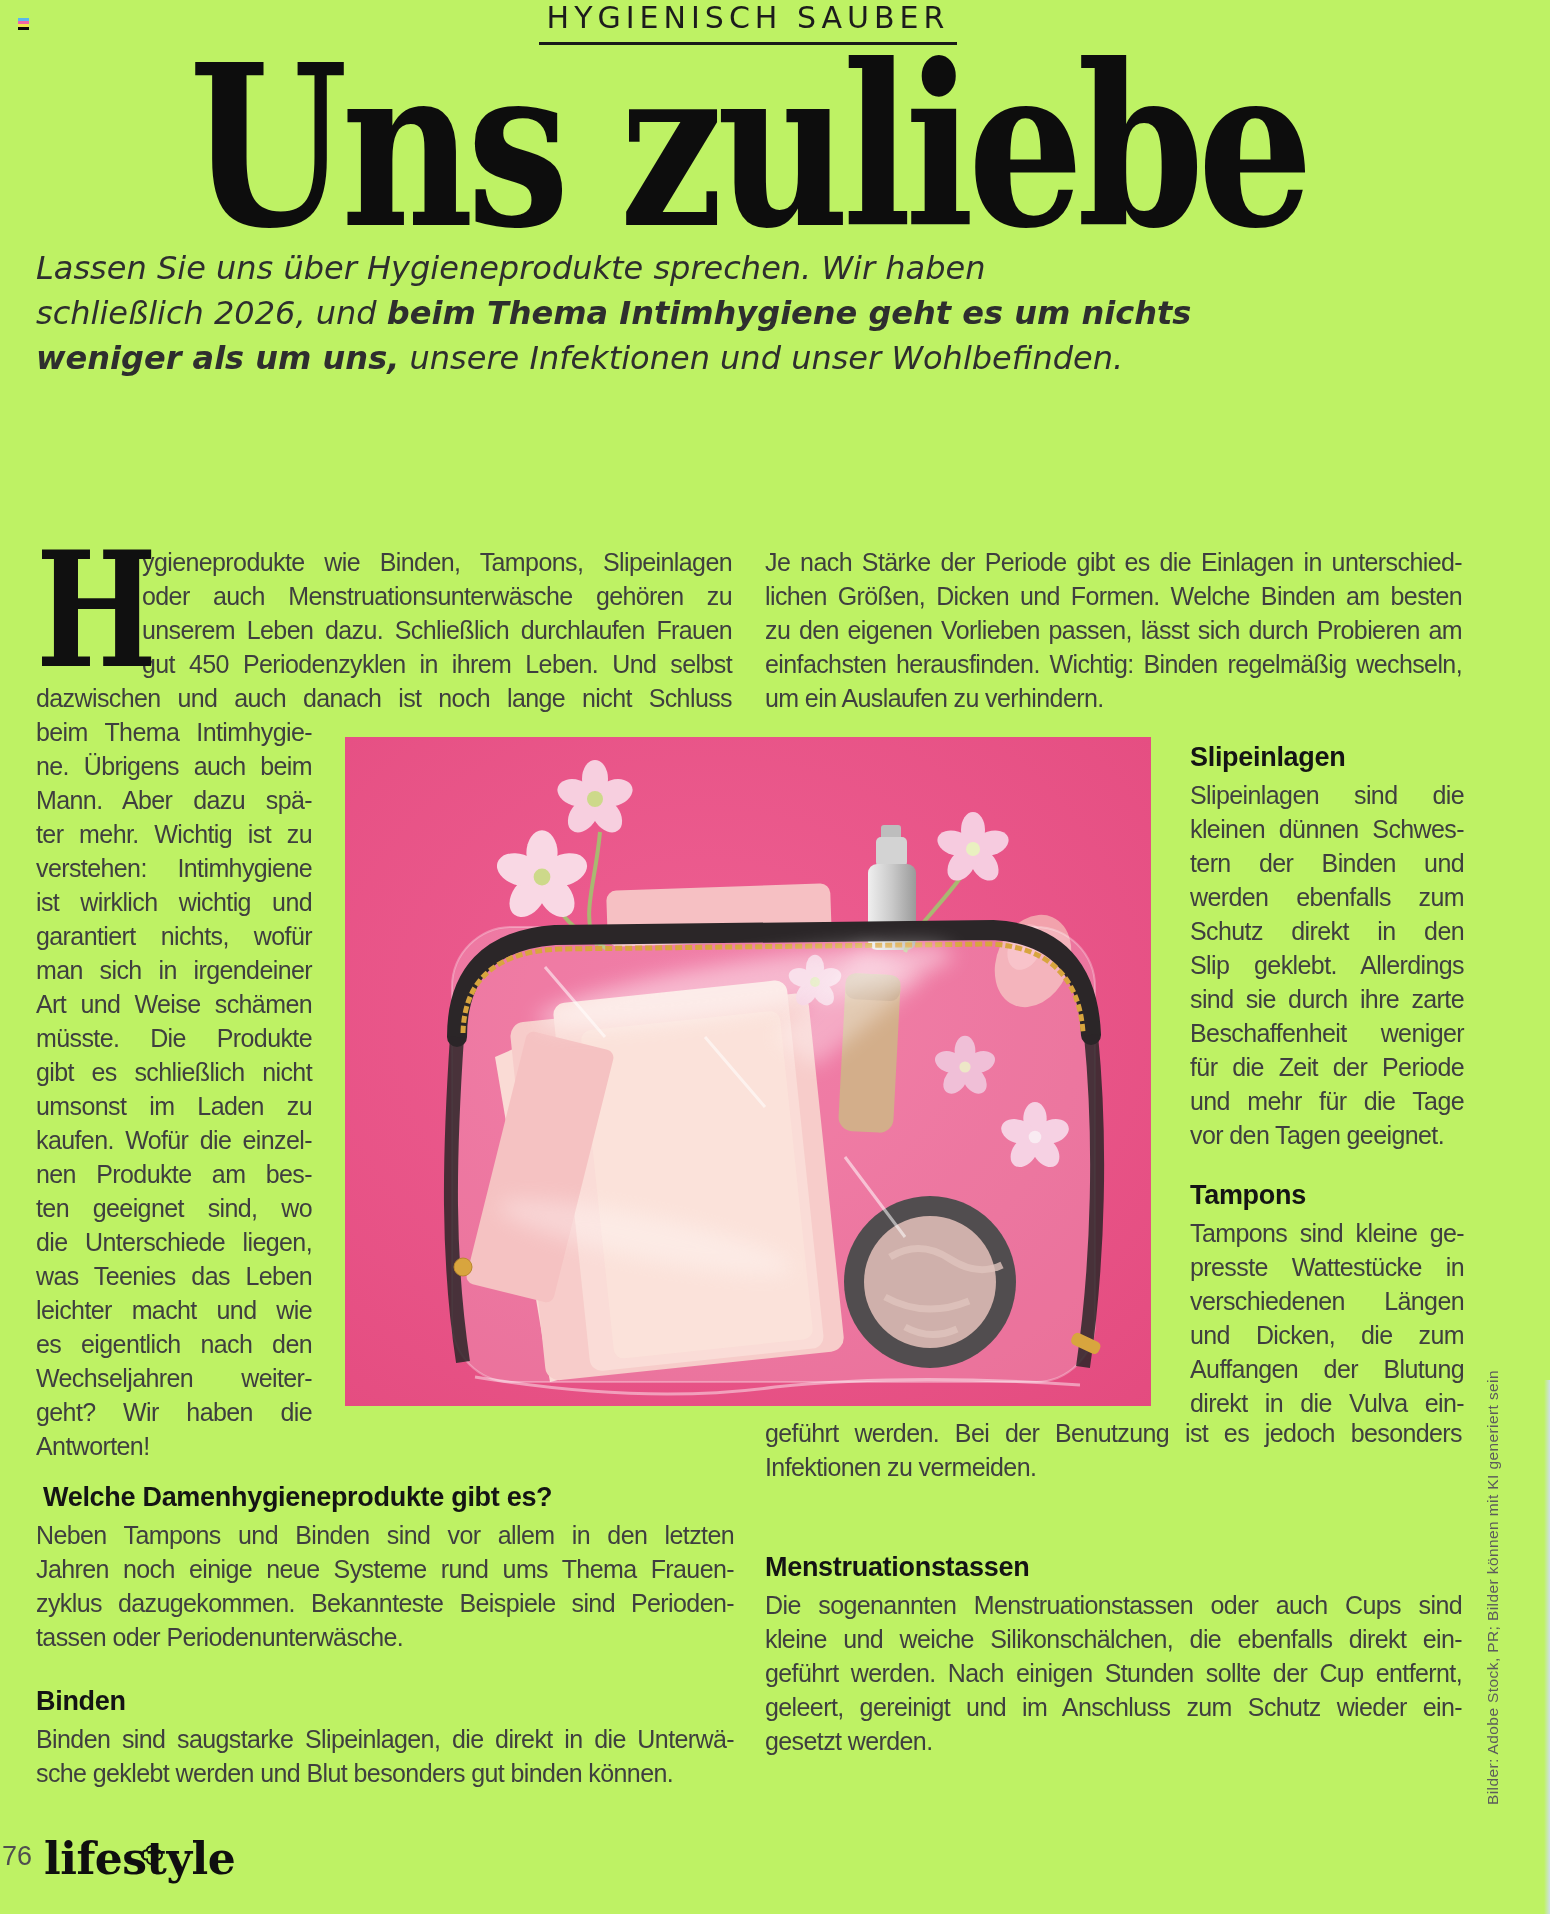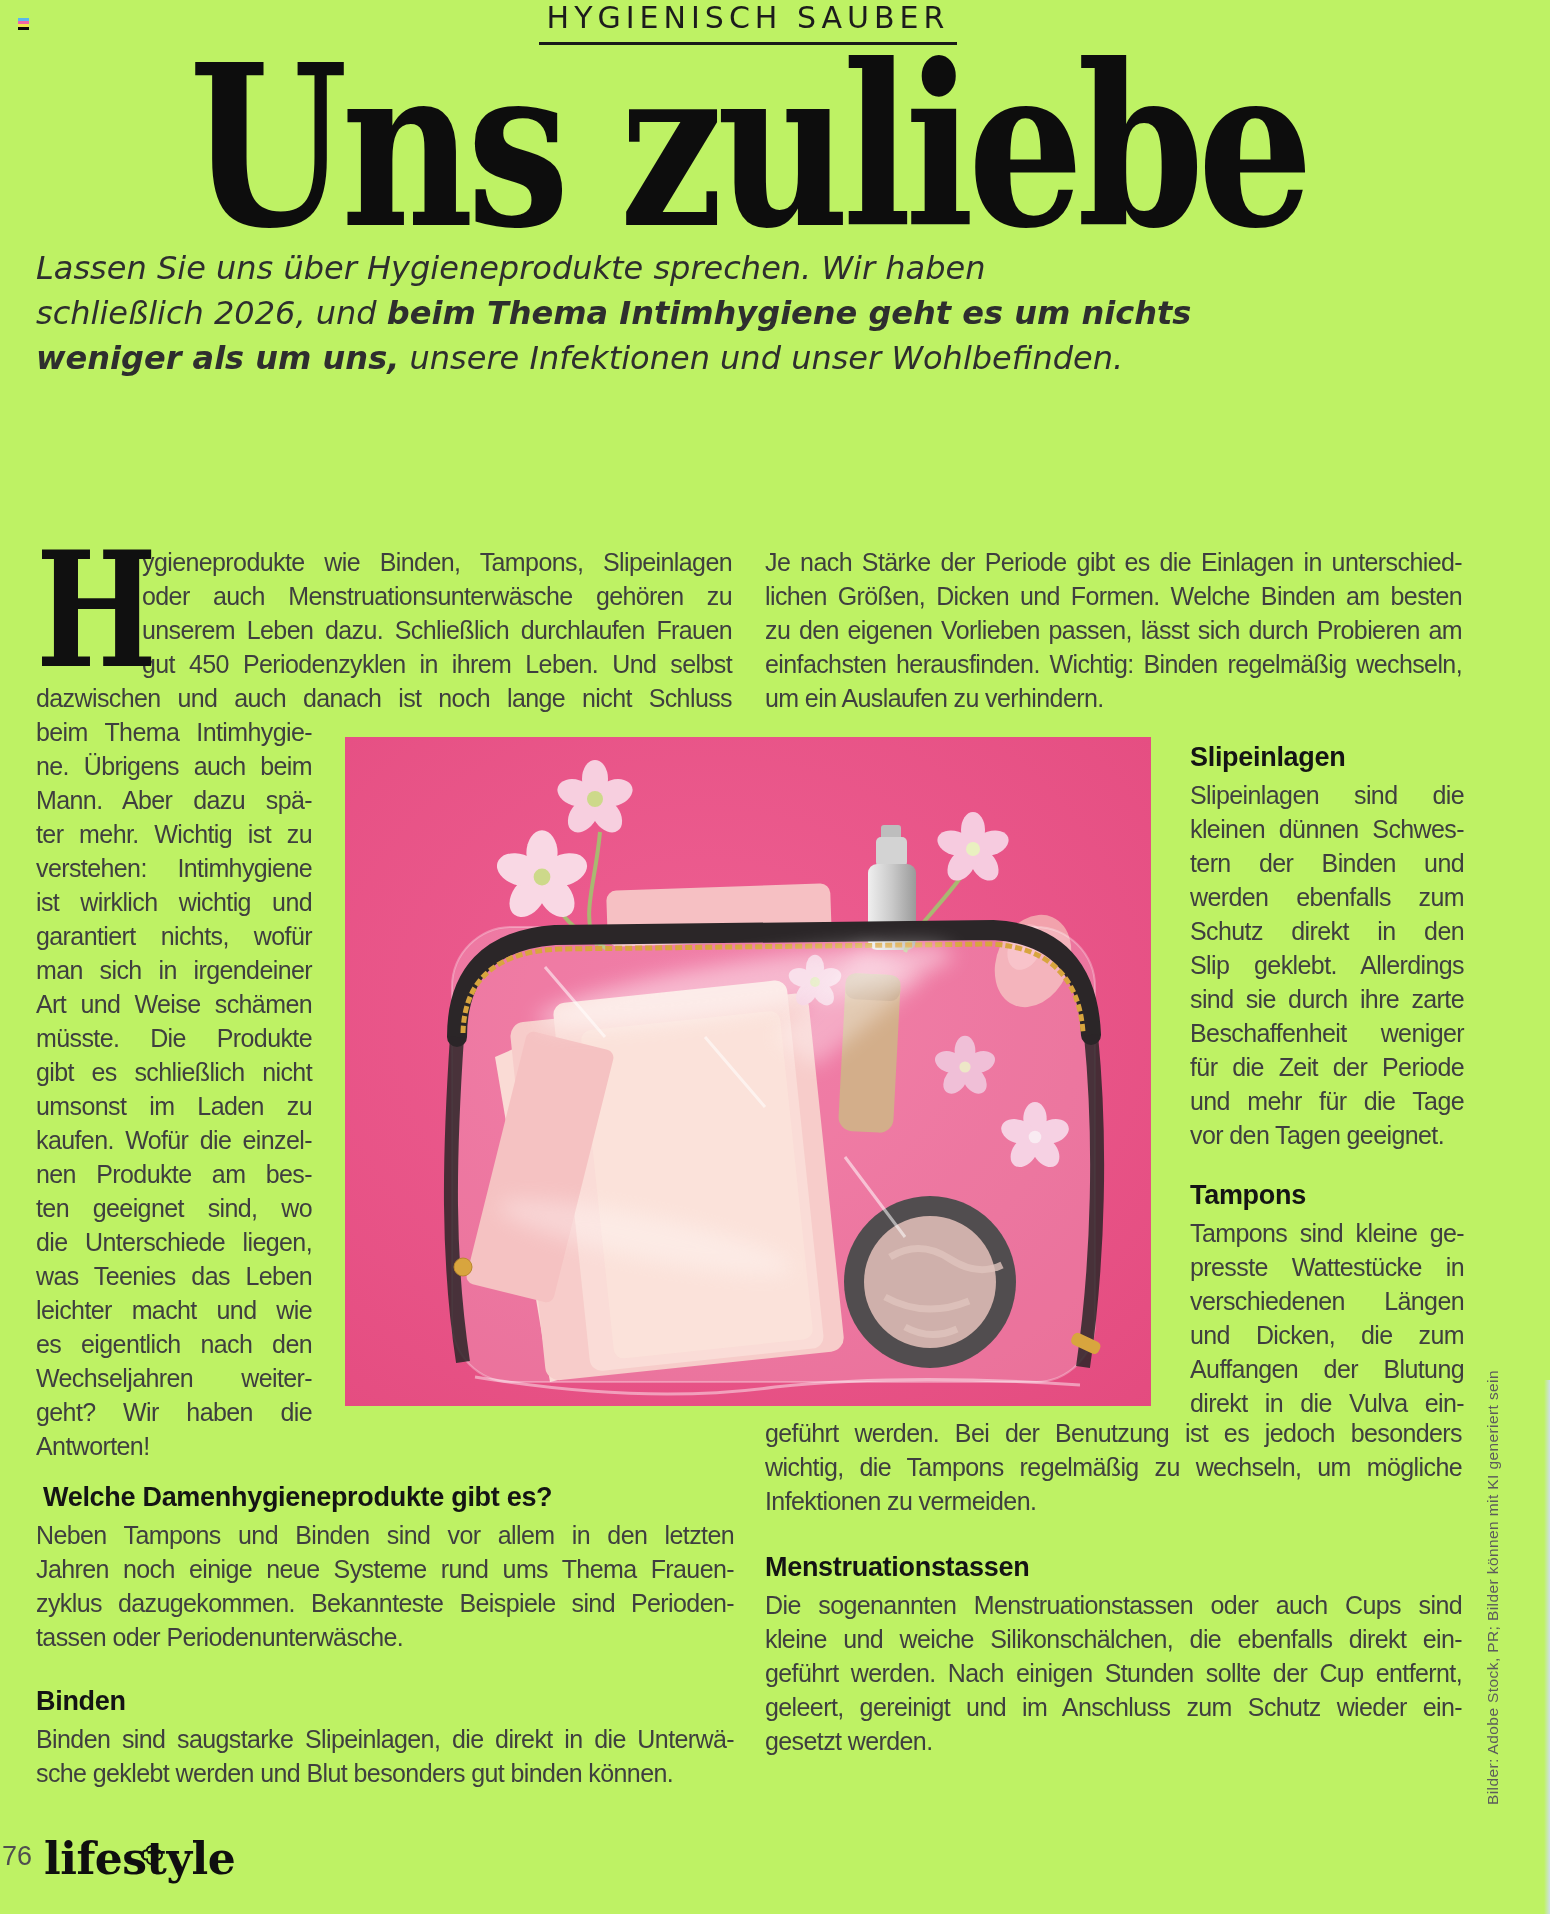--- a/index.html
+++ b/index.html
@@ -156,21 +156,20 @@
       <div class="jline">Tampons sind kleine ge-</div>
       <div class="jline">presste Wattestücke in</div>
       <div class="jline">verschiedenen Längen</div>
       <div class="jline">und Dicken, die zum</div>
       <div class="jline">Auffangen der Blutung</div>
       <div class="jline last">direkt in die Vulva ein-</div>
     </div>
 
   <div class="abs body-txt" style="left:765px;top:1416px;width:697px;">
       <div class="jline">geführt werden. Bei der Benutzung ist es jedoch besonders</div>
-      <div class="jline">wichtig, die Tampons regelmäßig zu wechseln, um mögliche</div>
       <div class="jline last">Infektionen zu vermeiden.</div>
     </div>
 
   <div class="abs subhead" style="left:765px;top:1552px;">Menstruationstassen</div>
   <div class="abs body-txt" style="left:765px;top:1588px;width:697px;">
       <div class="jline">Die sogenannten Menstruationstassen oder auch Cups sind</div>
       <div class="jline">kleine und weiche Silikonschälchen, die ebenfalls direkt ein-</div>
       <div class="jline">geführt werden. Nach einigen Stunden sollte der Cup entfernt,</div>
       <div class="jline">geleert, gereinigt und im Anschluss zum Schutz wieder ein-</div>
       <div class="jline last">gesetzt werden.</div>

